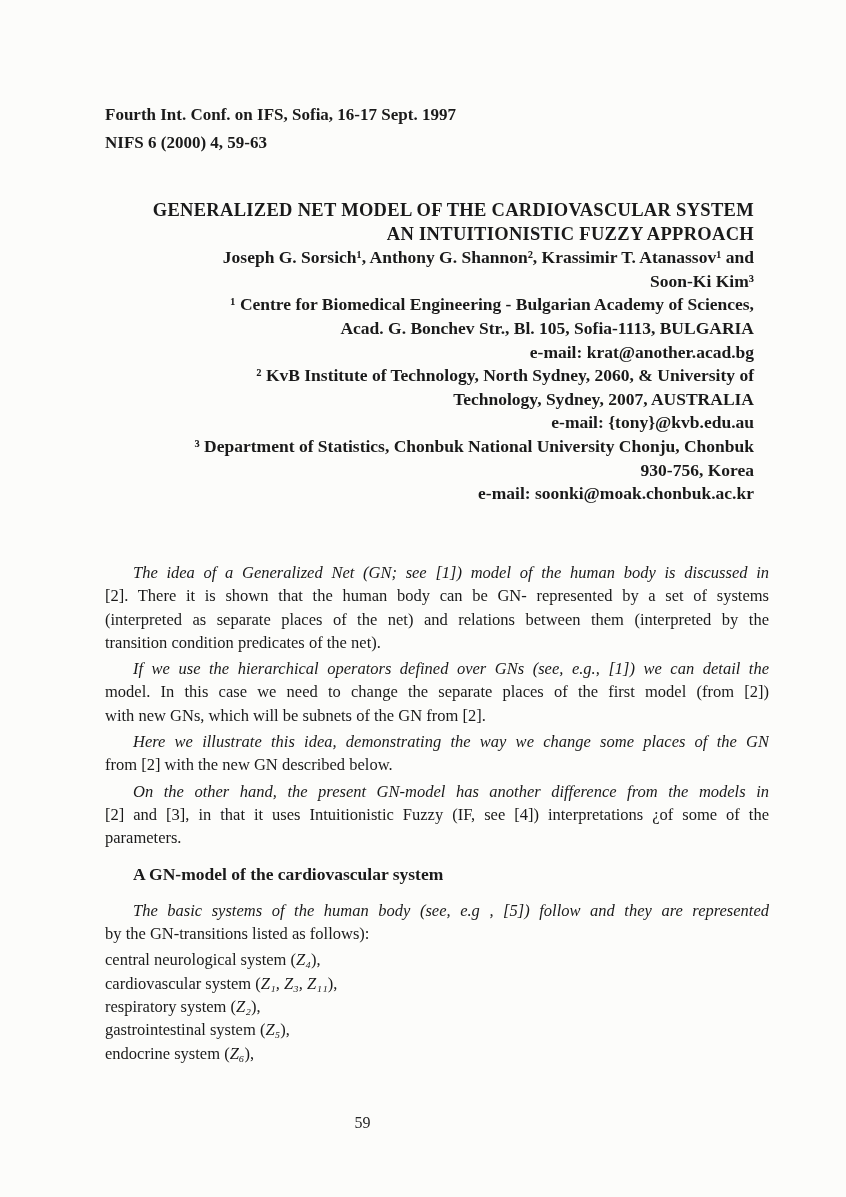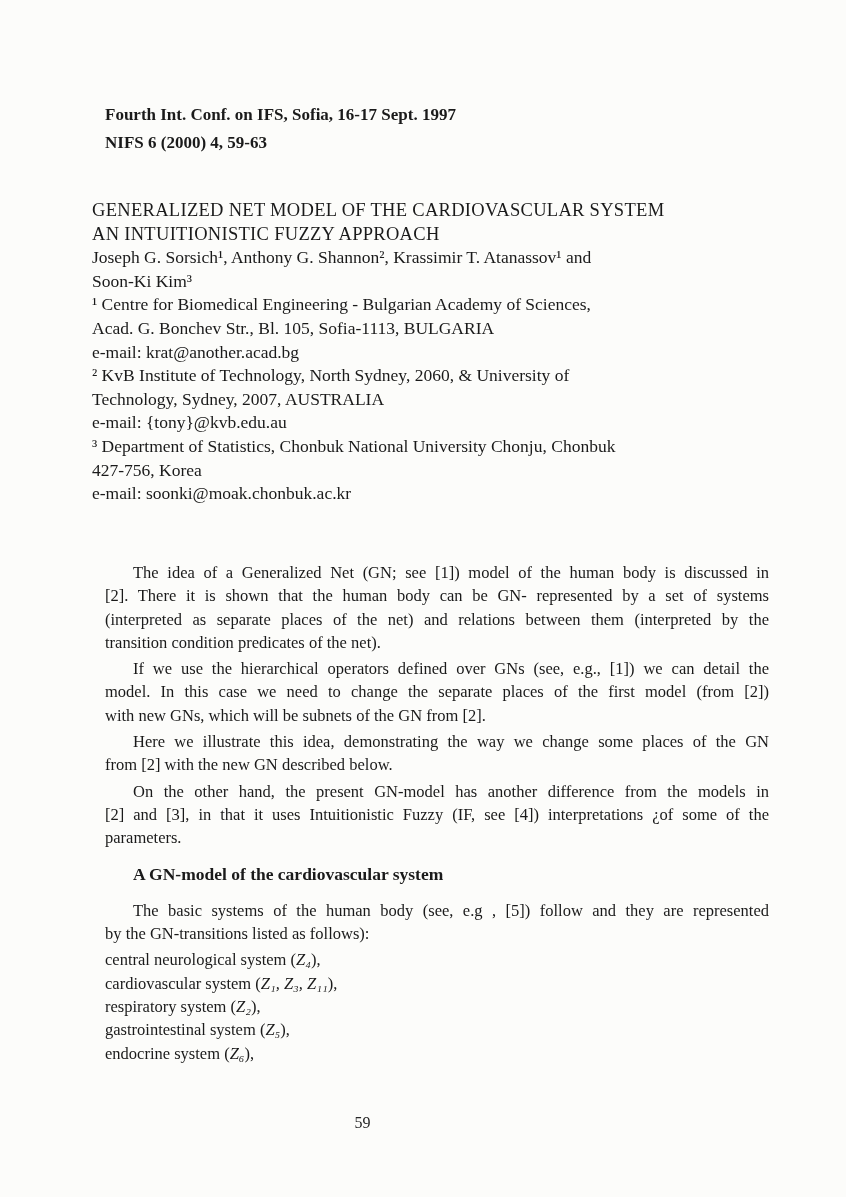--- a/index.html
+++ b/index.html
@@ -26,22 +26,22 @@
     font-size: 17px;
     line-height: 28px;
     white-space: nowrap;
   }
   
   .title-block {
     position: absolute;
     top: 199px;
     left: 92px;
     width: 662px;
-    text-align: left;
-    font-weight: normal;
+    text-align: right;
+    font-weight: bold;
     line-height: 23.6px;
   }
   .title-block div { white-space: nowrap; }
   .title-line {
     font-size: 18.5px;
     letter-spacing: 0.3px;
   }
   .authors-line, .affil-line {
     font-size: 17.5px;
   }
@@ -60,21 +60,21 @@
     margin: 13px 0 13px 28px;
   }
   .sec-heading.first-heading { margin-top: 0; }
   .para { margin: 0 0 3px 0; }
   .pline {
     height: 23.3px;
     overflow: hidden;
     text-align: justify;
     text-align-last: justify;
   }
-  .pline.first { text-indent: 28px; }
+  .pline.first { text-indent: 28px; font-style: italic; }
   .pline.last  { text-align-last: left; }
   .list-line {
     height: 23.3px;
     overflow: hidden;
     text-align: left;
   }
   .sym { font-style: italic; }
   .page-number {
     position: absolute;
     top: 1114px;
@@ -101,21 +101,21 @@
     <div class="authors-line">Joseph G. Sorsich¹, Anthony G. Shannon², Krassimir T. Atanassov¹ and</div>
     <div class="authors-line">Soon-Ki Kim³</div>
     <div id="affiliations">
         <div class="affil-line">¹ Centre for Biomedical Engineering - Bulgarian Academy of Sciences,</div>
         <div class="affil-line">Acad. G. Bonchev Str., Bl. 105, Sofia-1113, BULGARIA</div>
         <div class="affil-line">e-mail: krat@another.acad.bg</div>
         <div class="affil-line">² KvB Institute of Technology, North Sydney, 2060, &amp; University of</div>
         <div class="affil-line">Technology, Sydney, 2007, AUSTRALIA</div>
         <div class="affil-line">e-mail: {tony}@kvb.edu.au</div>
         <div class="affil-line">³ Department of Statistics, Chonbuk National University Chonju, Chonbuk</div>
-        <div class="affil-line">427-756, Korea</div>
+        <div class="affil-line">930-756, Korea</div>
         <div class="affil-line">e-mail: soonki@moak.chonbuk.ac.kr</div>
       </div>
   </div>
 
   <div class="body-col" id="paper-body">
       <div class="para">
         <div class="pline first">The idea of a Generalized Net (GN; see [1]) model of the human body is discussed in</div>
         <div class="pline">[2]. There it is shown that the human body can be GN- represented by a set of systems</div>
         <div class="pline">(interpreted as separate places of the net) and relations between them (interpreted by the</div>
         <div class="pline last">transition condition predicates of the net).</div>

